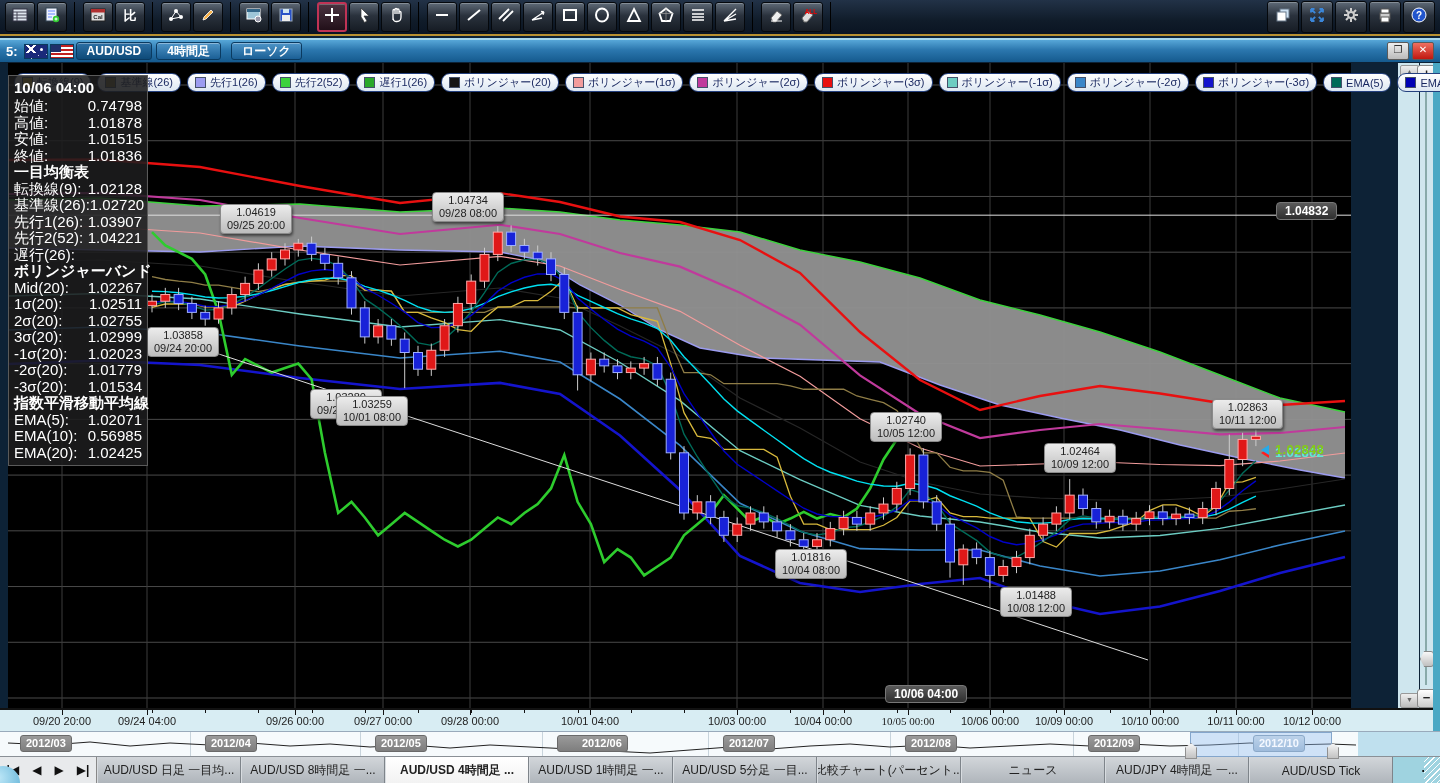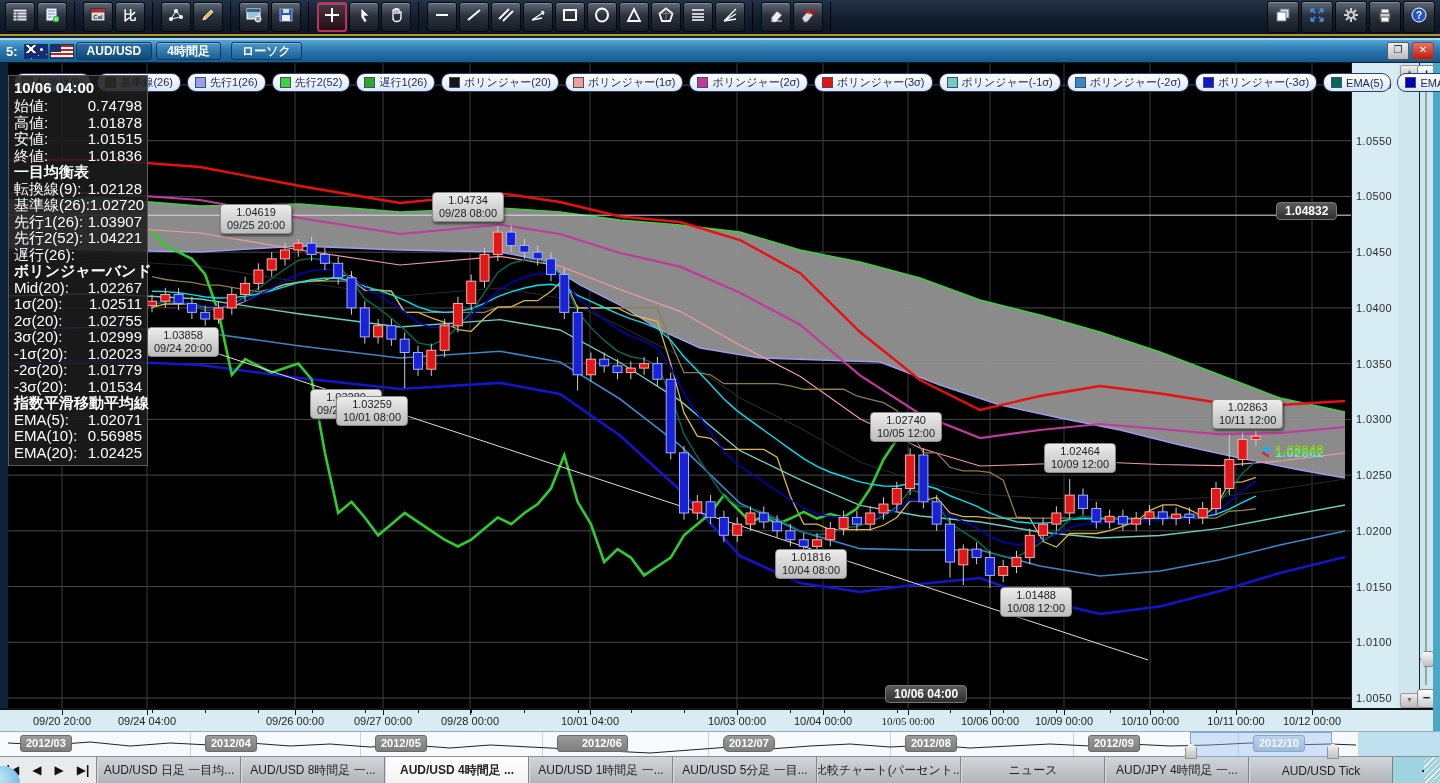--- a/index.html
+++ b/index.html
@@ -669,34 +669,20 @@
         <div class="marker" style="left: 1212px; top: 337px;"><span>1.02863</span><br><span>10/11 12:00</span></div>
         <div class="marker" style="left: 775px; top: 487px;"><span>1.01816</span><br><span>10/04 08:00</span></div>
         <div class="marker" style="left: 1000px; top: 525px;"><span>1.01488</span><br><span>10/08 12:00</span></div>
         <div class="darklabel" style="left: 1276px; top: 140.179px;">1.04832</div>
         <div class="darklabel" style="left: 885px; top: 623px;">10/06 04:00</div>
         <div class="ptag" style="left: 1275px; top: 383px; color: #5eead4;">1.02862<span class="tri" style="border-width: 5px 8px 5px 0px; border-color: transparent rgb(255, 30, 30) transparent transparent;"></span></div>
         <div class="ptag" style="left: 1275px; top: 380px; color: #84cc16;">1.02848<span class="tri" style="border-width: 5px 8px 5px 0px; border-color: transparent rgb(39, 170, 232) transparent transparent;"></span></div>
       </div>
   </div>
 
-  <div id="y-axis">
-      <div class="ylab" style="top: 16px;">1.0600</div>
-      <div class="ylab" style="top: 71.7273px;">1.0550</div>
-      <div class="ylab" style="top: 127.455px;">1.0500</div>
-      <div class="ylab" style="top: 183.182px;">1.0450</div>
-      <div class="ylab" style="top: 238.909px;">1.0400</div>
-      <div class="ylab" style="top: 294.636px;">1.0350</div>
-      <div class="ylab" style="top: 350.364px;">1.0300</div>
-      <div class="ylab" style="top: 406.091px;">1.0250</div>
-      <div class="ylab" style="top: 461.818px;">1.0200</div>
-      <div class="ylab" style="top: 517.545px;">1.0150</div>
-      <div class="ylab" style="top: 573.273px;">1.0100</div>
-      <div class="ylab" style="top: 629px;">1.0050</div>
-    </div>
   <div id="vscroll">
       <div class="minibtn" style="left: 2px; top: 2px;">▲</div>
       <div class="minibtn" style="left: 2px; top: 630px;">▼</div>
     </div>
   <div id="zoomcol">
       <div class="sqbtn" style="left: -3px; top: 2px;">+</div>
       <div class="sqbtn" style="left: -3px; top: 626px;">−</div>
       <div style="position: absolute; left: 5px; top: 22px; width: 2px; height: 600px; background: rgb(136, 170, 170);"></div>
       <div style="position: absolute; left: 0px; top: 588px; width: 12px; height: 14px; background: linear-gradient(rgb(248, 248, 248), rgb(192, 192, 192)); border: 1px solid rgb(136, 136, 136); border-radius: 3px; clip-path: polygon(0px 50%, 30% 0px, 100% 0px, 100% 100%, 30% 100%); cursor: pointer;"></div>
     </div>
@@ -754,21 +740,21 @@
   <div id="navigator">
       <div id="nav-right"></div>
       <div class="mbadge" style="left: 20px;">2012/03</div>
       <div class="msep" style="left: 190px;"></div>
       <div class="mbadge" style="left: 205px;">2012/04</div>
       <div class="msep" style="left: 360px;"></div>
       <div class="mbadge" style="left: 375px;">2012/05</div>
       <div class="msep" style="left: 542px;"></div>
       <div class="mbadge" style="left: 557px; padding-left: 24px;">2012/06</div>
       <div class="msep" style="left: 708px;"></div>
-      <div class="mbadge" style="left: 723px; border-radius: 6px;">2012/07</div>
+      <div class="mbadge" style="left: 723px;">2012/07</div>
       <div class="msep" style="left: 890px;"></div>
       <div class="mbadge" style="left: 905px;">2012/08</div>
       <div class="msep" style="left: 1073px;"></div>
       <div class="mbadge" style="left: 1088px;">2012/09</div>
       <div class="msep" style="left: 1238px;"></div>
       <div class="mbadge sel" style="left: 1253px;">2012/10</div>
       <svg width="1358" height="25" style="position: absolute; left: 0px; top: 0px;">
         <polyline points="8,11 50,13 90,10 130,14 170,11 210,13 250,11 290,14 330,12 370,15 410,13 450,16 490,13 530,15 570,17 610,19 650,21 690,18 730,15 770,17 810,14 850,12 890,15 930,13 970,16 1010,14 1050,12 1090,14 1130,12 1170,14 1210,13 1250,11 1290,13 1330,12 1356,13" fill="none" stroke="#222" stroke-width="1"></polyline>
       </svg>
       <div id="nav-selection" style="left: 1190px; width: 142px;"></div>

